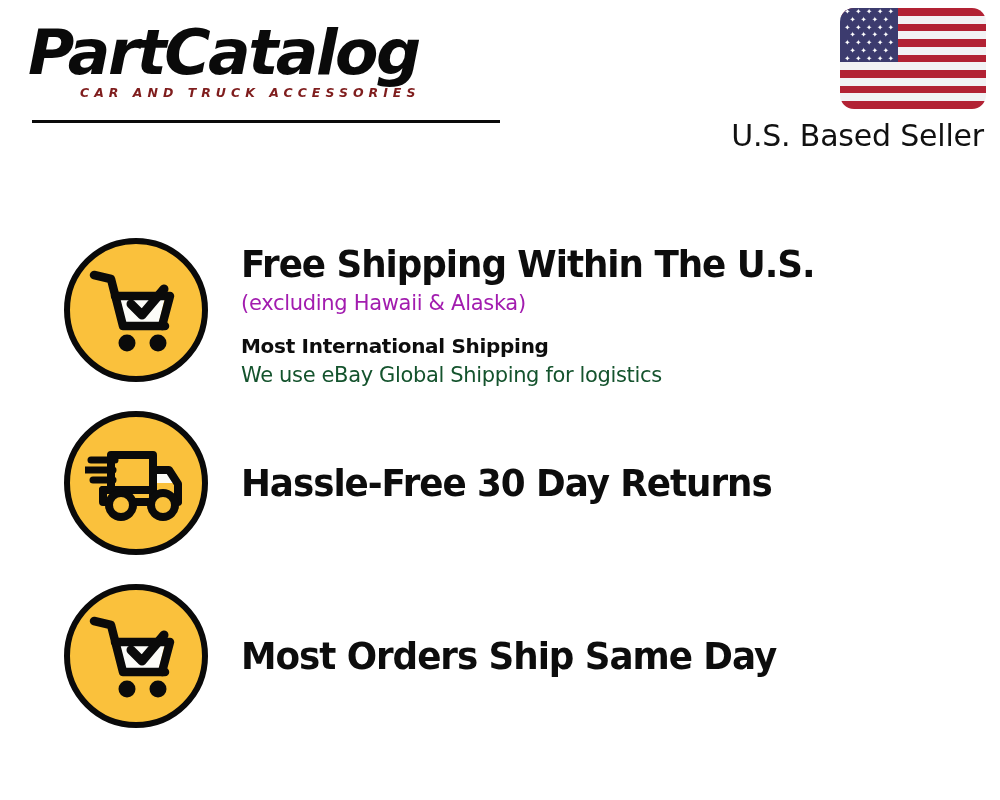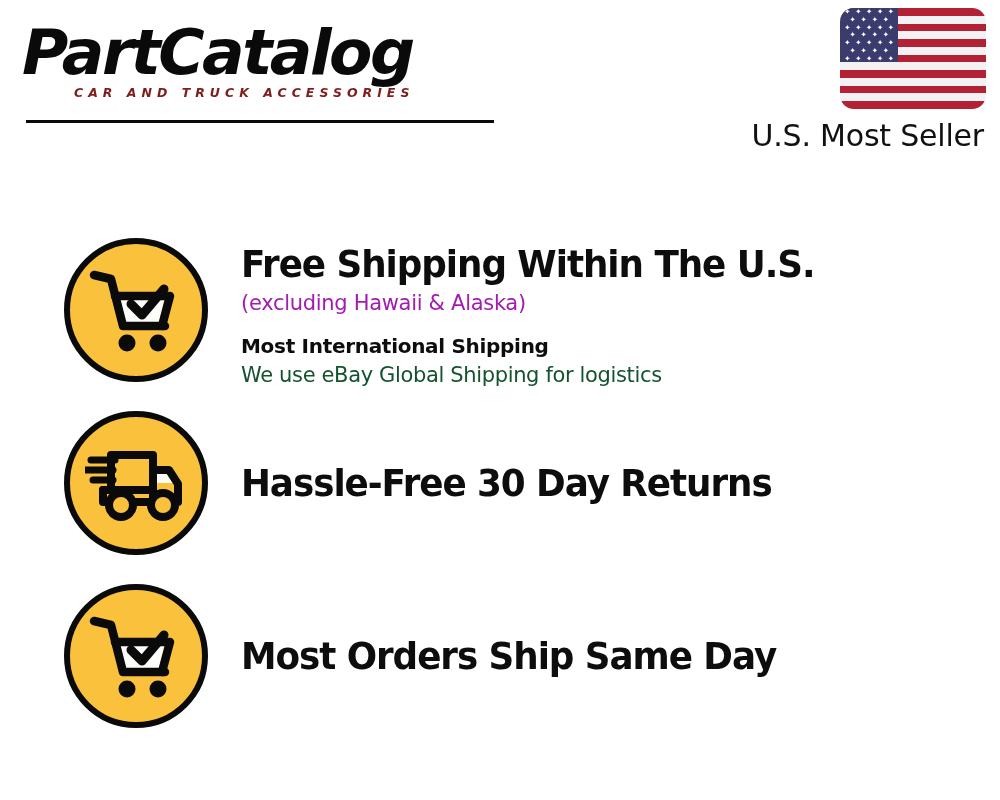--- a/index.html
+++ b/index.html
@@ -22,21 +22,21 @@
   .header {
     position: absolute;
     top: 0; left: 0;
     width: 1000px;
     height: 170px;
   }
 
   
   .logo-block {
     position: absolute;
-    left: 22px;
+    left: 28px;
     top: 24px;
     width: 470px;
   }
   .logo-wordmark {
     font-family: "DejaVu Sans", sans-serif;
     font-weight: 700;
     font-style: italic;
     font-size: 62px;
     letter-spacing: -2.5px;
     line-height: 0.95;
@@ -263,21 +263,21 @@
           </div>
         <div class="star-row">
             <span class="star">✦</span>
             <span class="star">✦</span>
             <span class="star">✦</span>
             <span class="star">✦</span>
             <span class="star">✦</span>
           </div>
       </div>
     </div>
-    <span class="seller-label">U.S. Most Seller</span>
+    <span class="seller-label">U.S. Based Seller</span>
   </div>
 
 </div>
 
 <div class="features">
 
   <div class="feature-row row-0">
     <div class="badge">
       <svg width="96" height="90" viewBox="0 0 96 90" aria-hidden="true">
         <polygon points="31,28 78,28 71,57 37,57" fill="#FCFCF8"></polygon>

